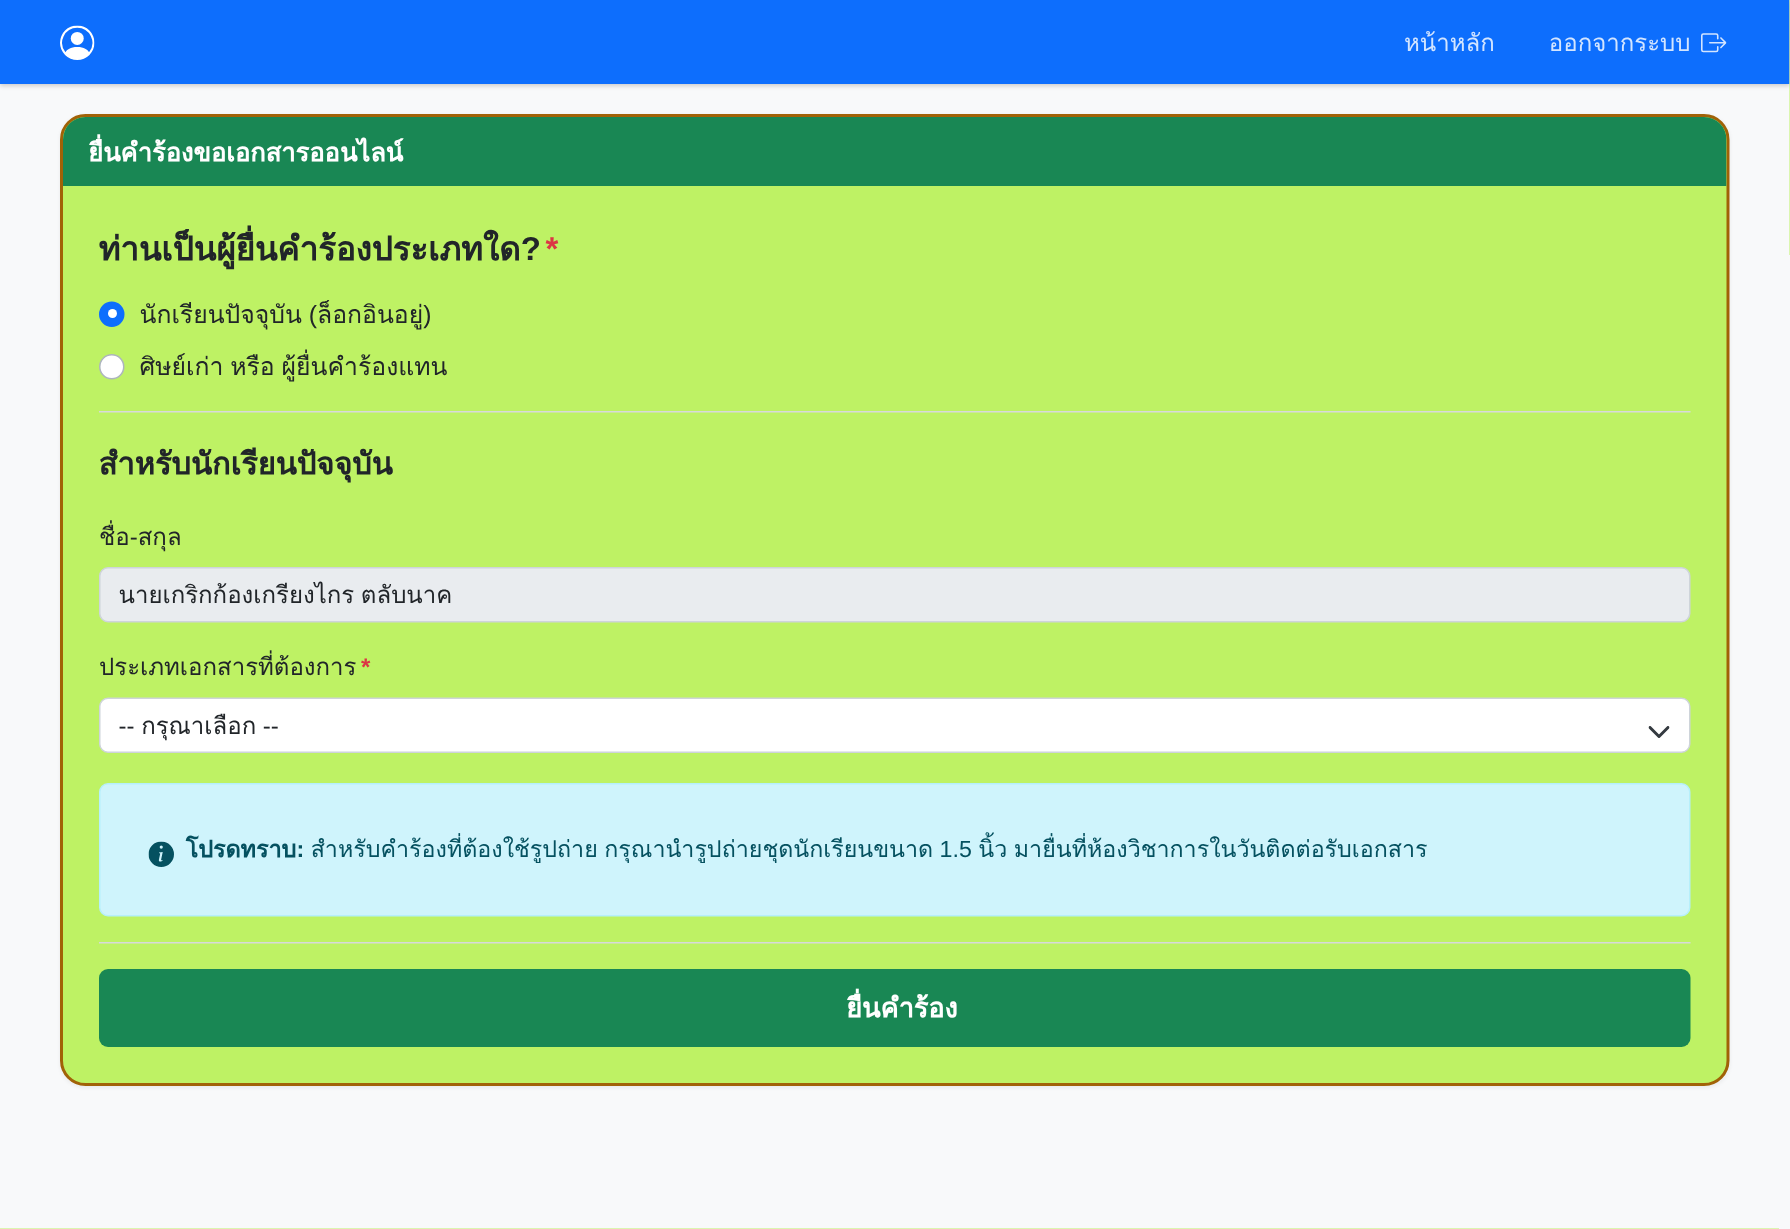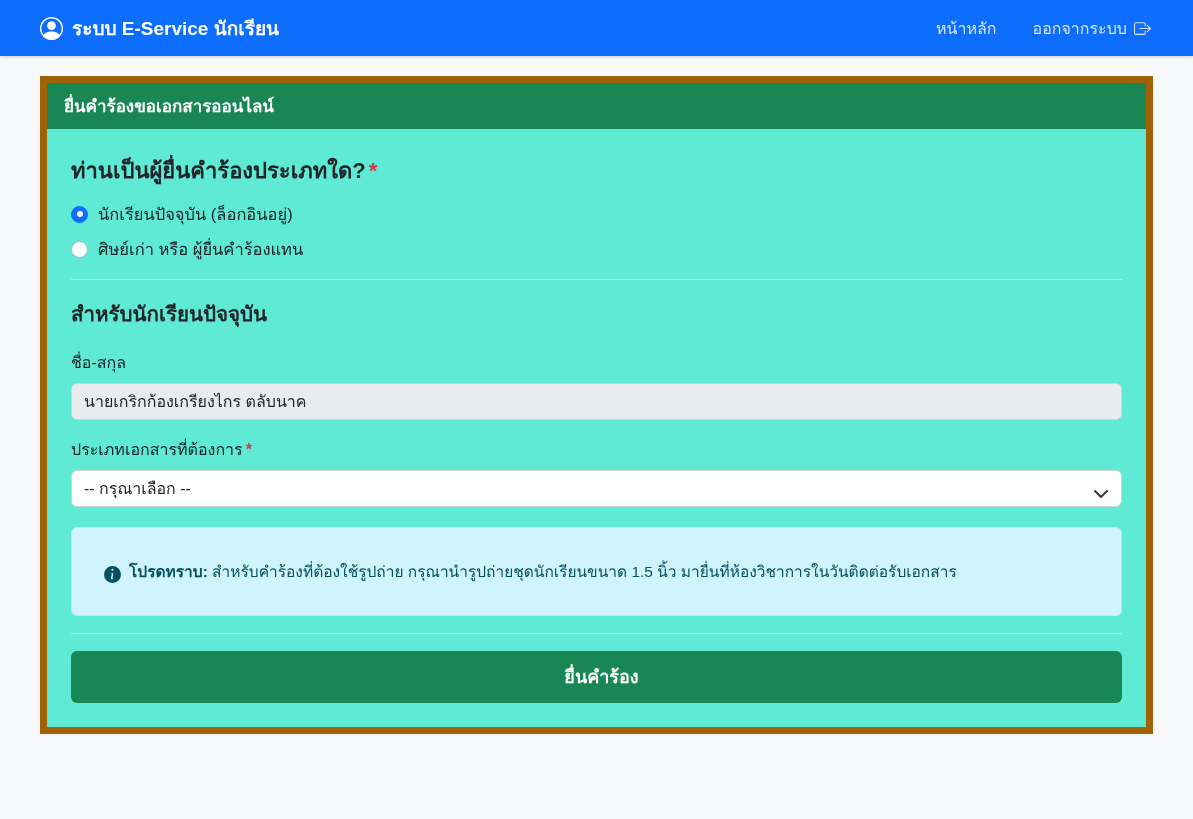--- a/index.html
+++ b/index.html
@@ -43,23 +43,23 @@
     display: flex;
     align-items: center;
     gap: 7px;
     cursor: pointer;
   }
   .nav-link svg { display: block; }
 
   
   .card {
     margin: 20px 40px 0 40px;
-    background: #5eead4;
-    border: 7px solid #a16207;
-    border-radius: 0;
+    background: #bef264;
+    border: 2px solid #a16207;
+    border-radius: 17px;
     box-shadow: 0 1px 3px rgba(0,0,0,.06);
     overflow: hidden;
   }
   .card-header {
     background: #198754;
     color: #ffffff;
     font-weight: bold;
     font-size: 17px;
     padding: 9px 17px 10px 17px;
   }
@@ -197,21 +197,20 @@
 <body>
 
 <nav class="navbar">
   <div class="brand">
     <span>
       <svg width="23" height="23" viewBox="0 0 16 16" fill="#ffffff">
         <path d="M11 6a3 3 0 1 1-6 0 3 3 0 0 1 6 0z"></path>
         <path fill-rule="evenodd" d="M0 8a8 8 0 1 1 16 0A8 8 0 0 1 0 8zm8-7a7 7 0 0 0-5.468 11.37C3.242 11.226 4.805 10 8 10s4.757 1.225 5.468 2.37A7 7 0 0 0 8 1z"></path>
       </svg>
     </span>
-    <span>ระบบ E-Service นักเรียน</span>
   </div>
   <div class="nav-links">
     <a class="nav-link">
       <span>หน้าหลัก</span>
     </a>
     <a class="nav-link">
       <span>ออกจากระบบ</span>
       <span>
         <svg width="17" height="17" viewBox="0 0 16 16" fill="rgba(255,255,255,0.82)">
           <path fill-rule="evenodd" d="M10 12.5a.5.5 0 0 1-.5.5h-8a.5.5 0 0 1-.5-.5v-9a.5.5 0 0 1 .5-.5h8a.5.5 0 0 1 .5.5v2a.5.5 0 0 0 1 0v-2A1.5 1.5 0 0 0 9.5 2h-8A1.5 1.5 0 0 0 0 3.5v9A1.5 1.5 0 0 0 1.5 14h8a1.5 1.5 0 0 0 1.5-1.5v-2a.5.5 0 0 0-1 0v2z"></path>

